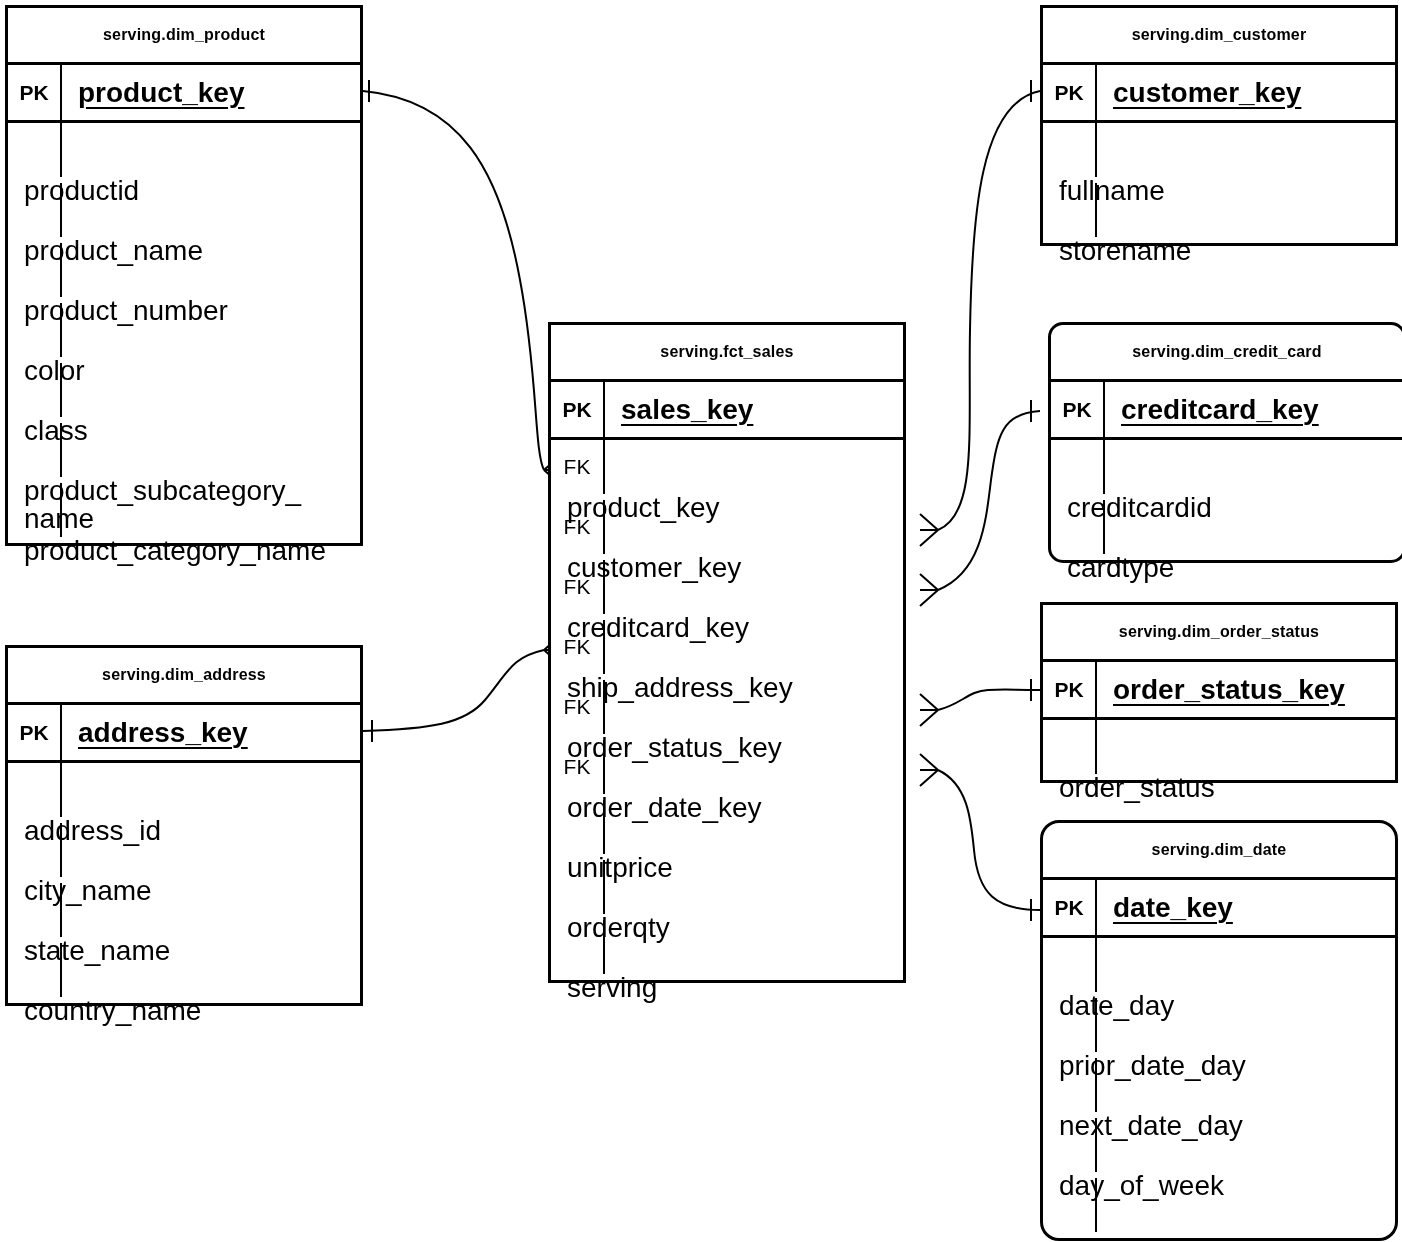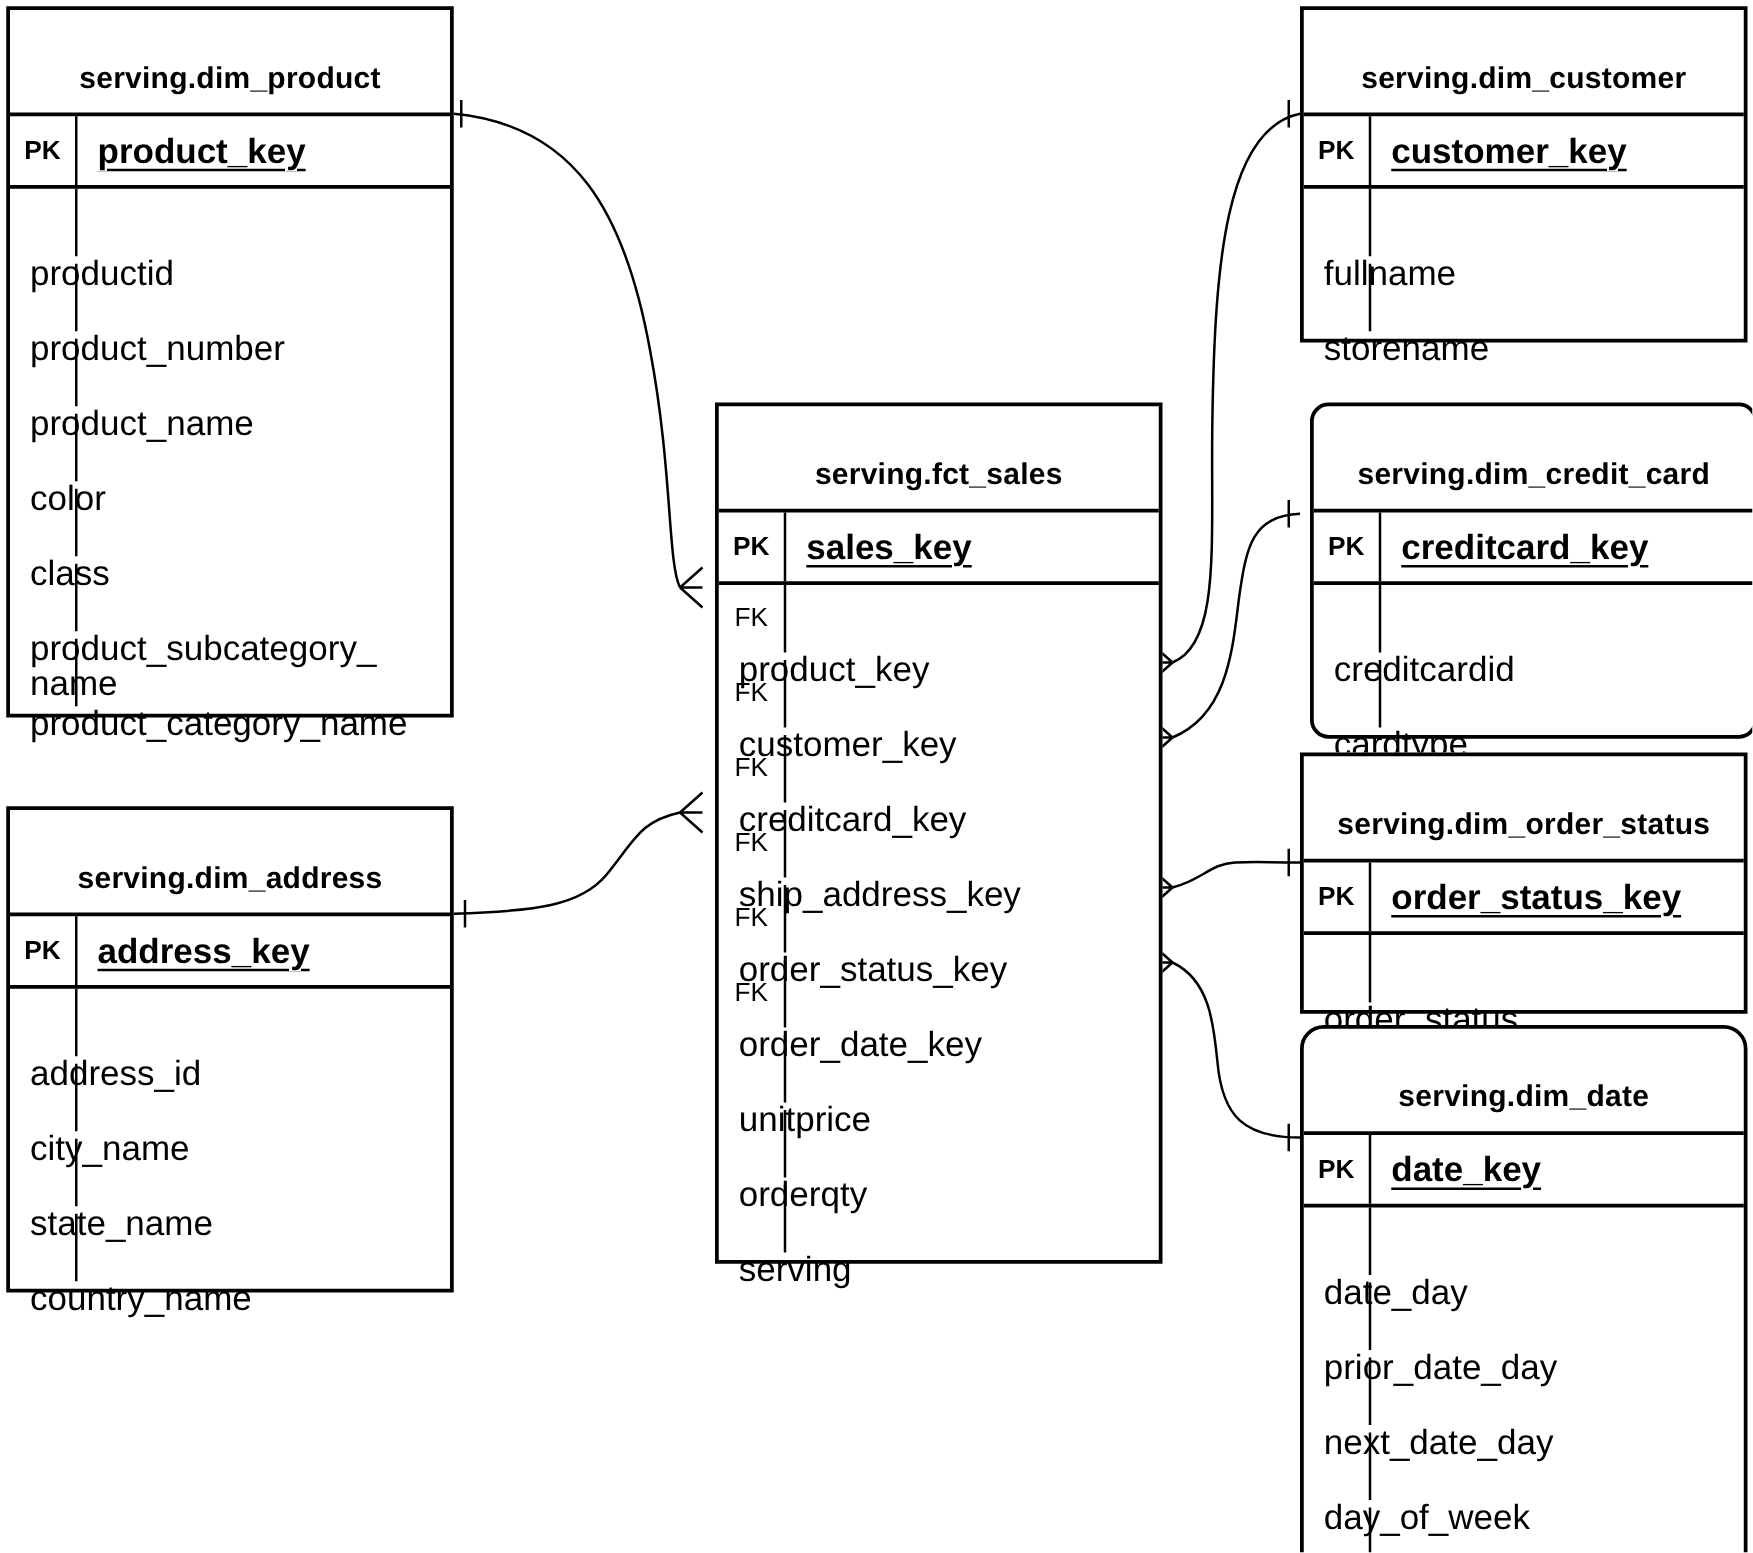--- a/index.html
+++ b/index.html
@@ -25,25 +25,24 @@
     position: absolute;
     width: 358px;
     border: 3px solid #000;
     background: #ffffff;
   }
   .tbl-title {
     height: 57px;
     display: flex;
     align-items: center;
     justify-content: center;
-    font-size: 24px;
+    font-size: 16px;
     font-weight: 700;
     border-bottom: 3px solid #000;
     letter-spacing: 0.2px;
-    margin-top: 28px;
   }
   .tbl-row { display: flex; }
   .keycell {
     flex: 0 0 54px;
     width: 54px;
     border-right: 2px solid #000;
     display: flex;
     align-items: center;
     justify-content: center;
     font-size: 21px;
@@ -64,21 +63,21 @@
     font-weight: 700;
     text-decoration: underline;
     text-decoration-thickness: 2px;
     text-underline-offset: 5px;
   }
   .body-row { height: 60px; flex-direction: column; }
 
   
   .t-product      { left: 5px;    top: 5px; }
   .t-address      { left: 5px;    top: 645px; }
-  .t-fct          { left: 572px;  top: 322px; }
+  .t-fct          { left: 548px;  top: 322px; }
   .t-customer     { left: 1040px; top: 5px; }
   .t-creditcard   { left: 1048px; top: 322px; border-radius: 15px; }
   .t-orderstatus  { left: 1040px; top: 602px; }
   .t-date         { left: 1040px; top: 820px; border-radius: 19px; }
 </style>
 </head>
 <body>
 
 <div class="canvas">
 
@@ -126,25 +125,25 @@
     <div class="tbl-row pk-row">
       <div class="keycell">PK</div>
       <div class="namecell">product_key</div>
     </div>
     <div class="tbl-row body-row">
       <div class="keycell"></div>
       <div class="namecell">productid</div>
     </div>
     <div class="tbl-row body-row">
       <div class="keycell"></div>
+      <div class="namecell">product_name</div>
+    </div>
+    <div class="tbl-row body-row">
+      <div class="keycell"></div>
       <div class="namecell">product_number</div>
-    </div>
-    <div class="tbl-row body-row">
-      <div class="keycell"></div>
-      <div class="namecell">product_name</div>
     </div>
     <div class="tbl-row body-row">
       <div class="keycell"></div>
       <div class="namecell">color</div>
     </div>
     <div class="tbl-row body-row">
       <div class="keycell"></div>
       <div class="namecell">class</div>
     </div>
     <div class="tbl-row body-row">

